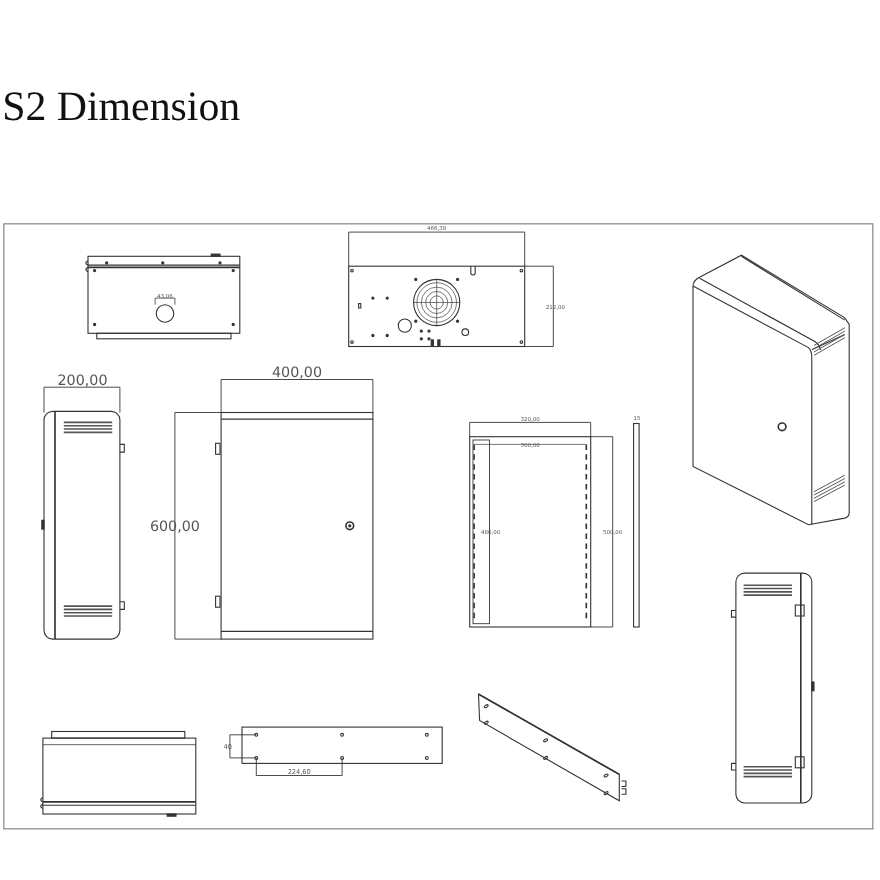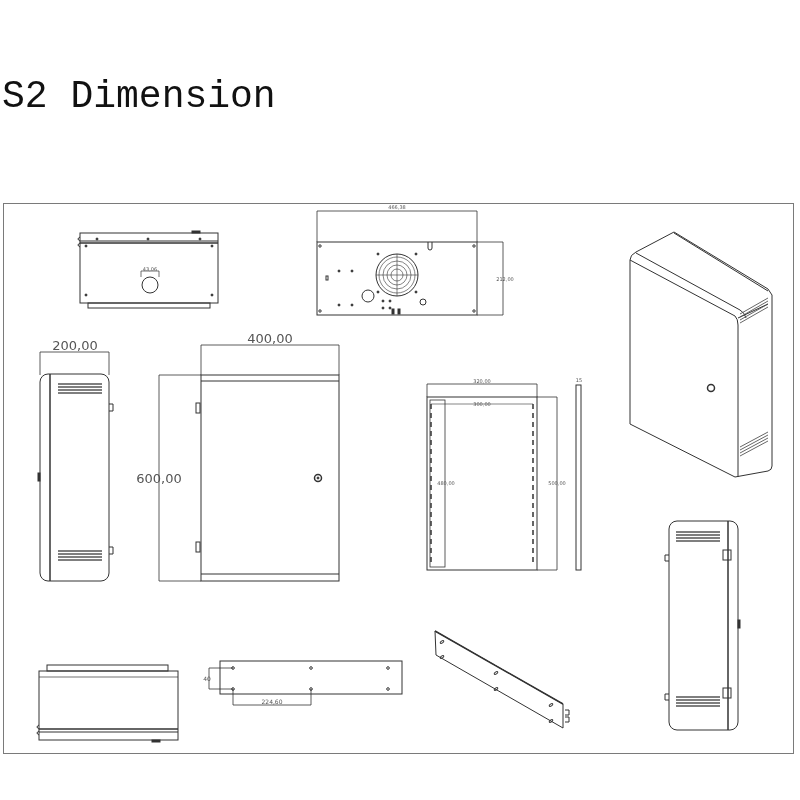--- a/index.html
+++ b/index.html
@@ -1,19 +1,19 @@
 <!DOCTYPE html>
 <html><head>
 <meta charset="utf-8">
 <style>
   html, body { margin: 0; padding: 0; background: #ffffff; }
   body { width: 800px; height: 800px; position: relative; overflow: hidden;
          font-family: "Liberation Sans", sans-serif; }
   .title { position: absolute; left: 2px; top: 78px; font-size: 38px; color: #111111;
-           font-family: Liberation Mono, monospace; letter-spacing: 0px; line-height: 1; }
+           font-family: Liberation Serif, serif; letter-spacing: 0px; line-height: 1; }
   .frame { position: absolute; left: 3px; top: 203px; width: 791px; height: 551px;
            border: 1.5px solid #7a7a7a; box-sizing: border-box; background: #ffffff; }
   svg { position: absolute; left: 0; top: 0; }
   .dim { font-family: "DejaVu Sans", sans-serif; fill: #555555; }
   .dim-lg { font-size: 13px; }
   .dim-sm { font-size: 5px; }
 </style>
 </head>
 <body>
 

